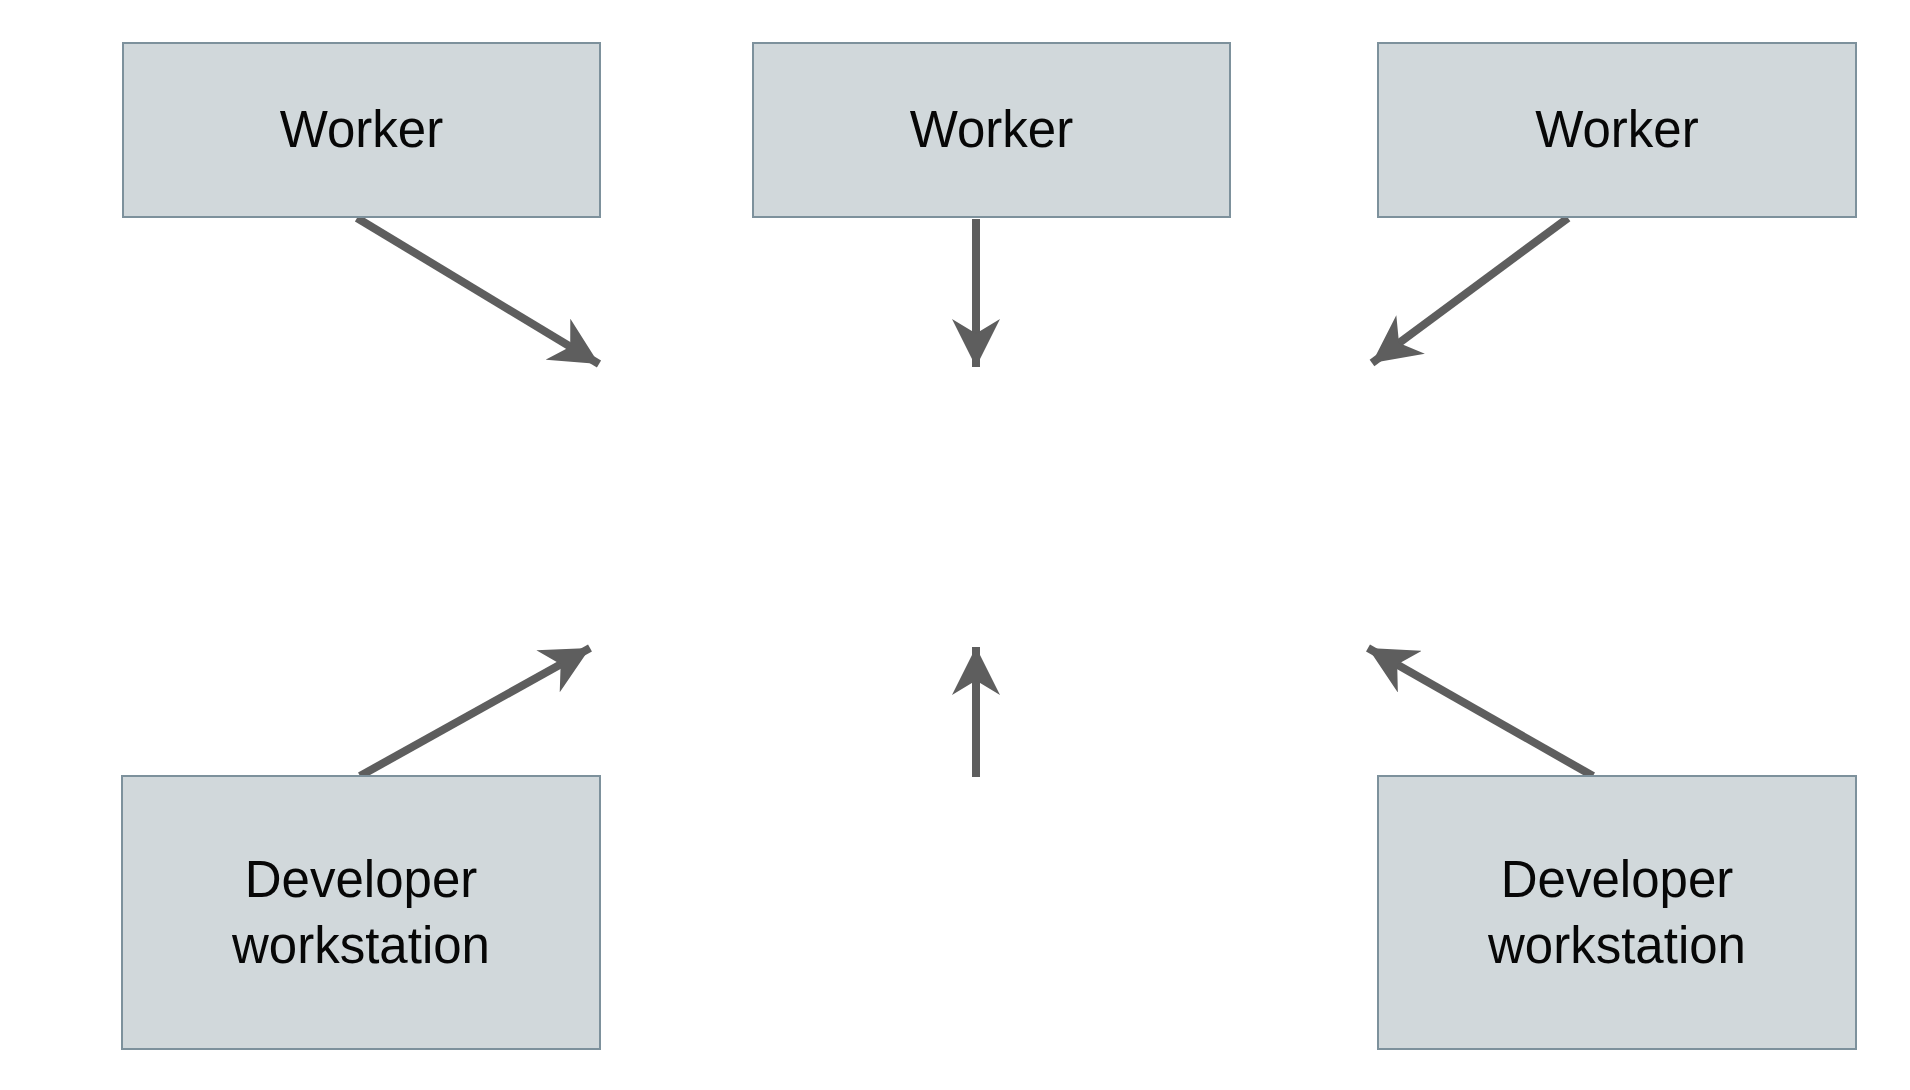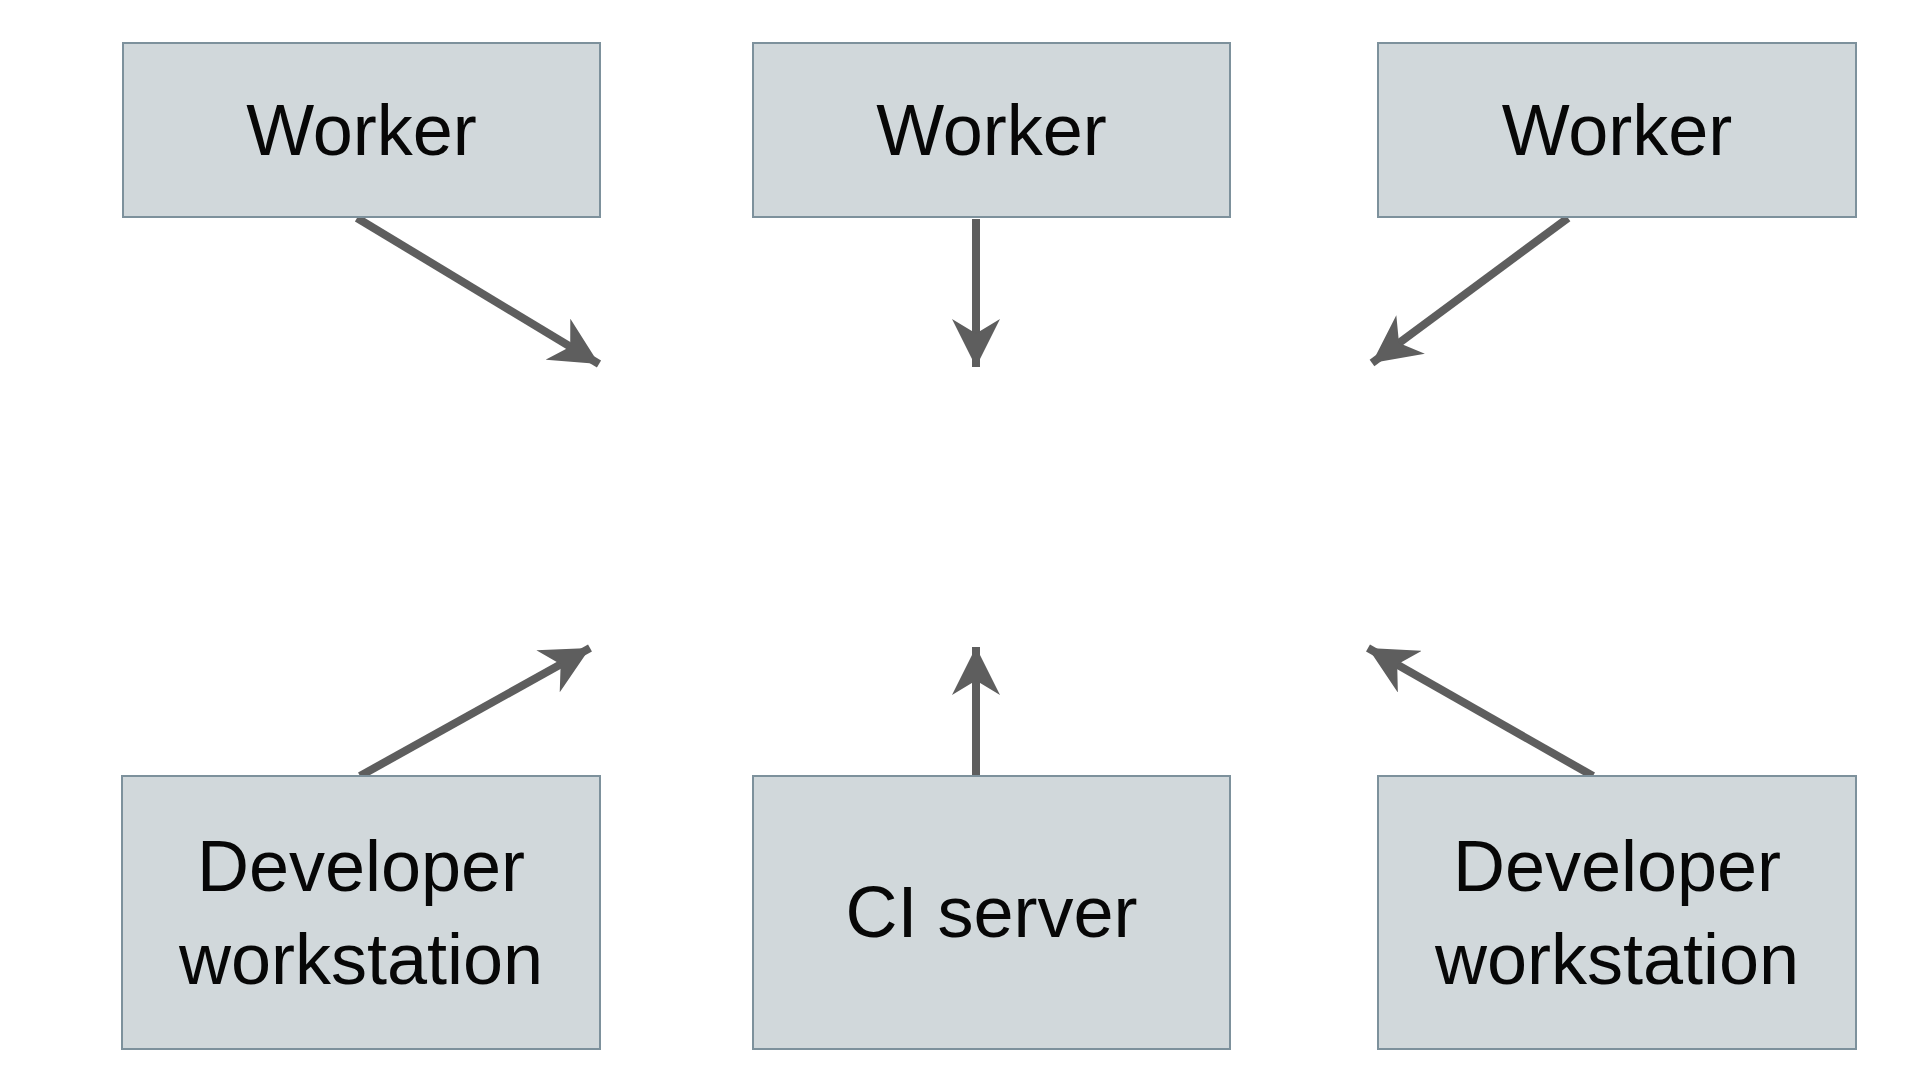--- a/index.html
+++ b/index.html
@@ -35,21 +35,21 @@
   .node {
     position: absolute;
     box-sizing: border-box;
     background: var(--node-fill, #d1d8db);
     border: 2px solid var(--node-border, #7d919c);
     display: flex;
     align-items: center;
     justify-content: center;
     text-align: center;
     color: var(--text, #070707);
-    font-size: 72px;
+    font-size: 51px;
     line-height: 1.28;
     padding: 0 14px;
   }
   .node-worker-1        { left: 122px;  top: 42px;  width: 479px; height: 176px; }
   .node-worker-2        { left: 752px;  top: 42px;  width: 479px; height: 176px; }
   .node-worker-3        { left: 1377px; top: 42px;  width: 480px; height: 176px; }
   .node-build-master    { left: 593px;  top: 369px; width: 787px; height: 274px; font-size: 76px; }
   .node-dev-1           { left: 121px;  top: 775px; width: 480px; height: 275px; }
   .node-ci-server       { left: 752px;  top: 775px; width: 479px; height: 275px; }
   .node-dev-2           { left: 1377px; top: 775px; width: 480px; height: 275px; }
@@ -83,21 +83,18 @@
 
   <div class="node node-worker-3">
     <span>Worker</span>
   </div>
 
 
   <div class="node node-dev-1">
     <span>Developer workstation</span>
   </div>
 
-  <div class="node node-ci-server">
-    <span>CI server</span>
-  </div>
 
   <div class="node node-dev-2">
     <span>Developer workstation</span>
   </div>
 
 </div>
 
 </body></html>

